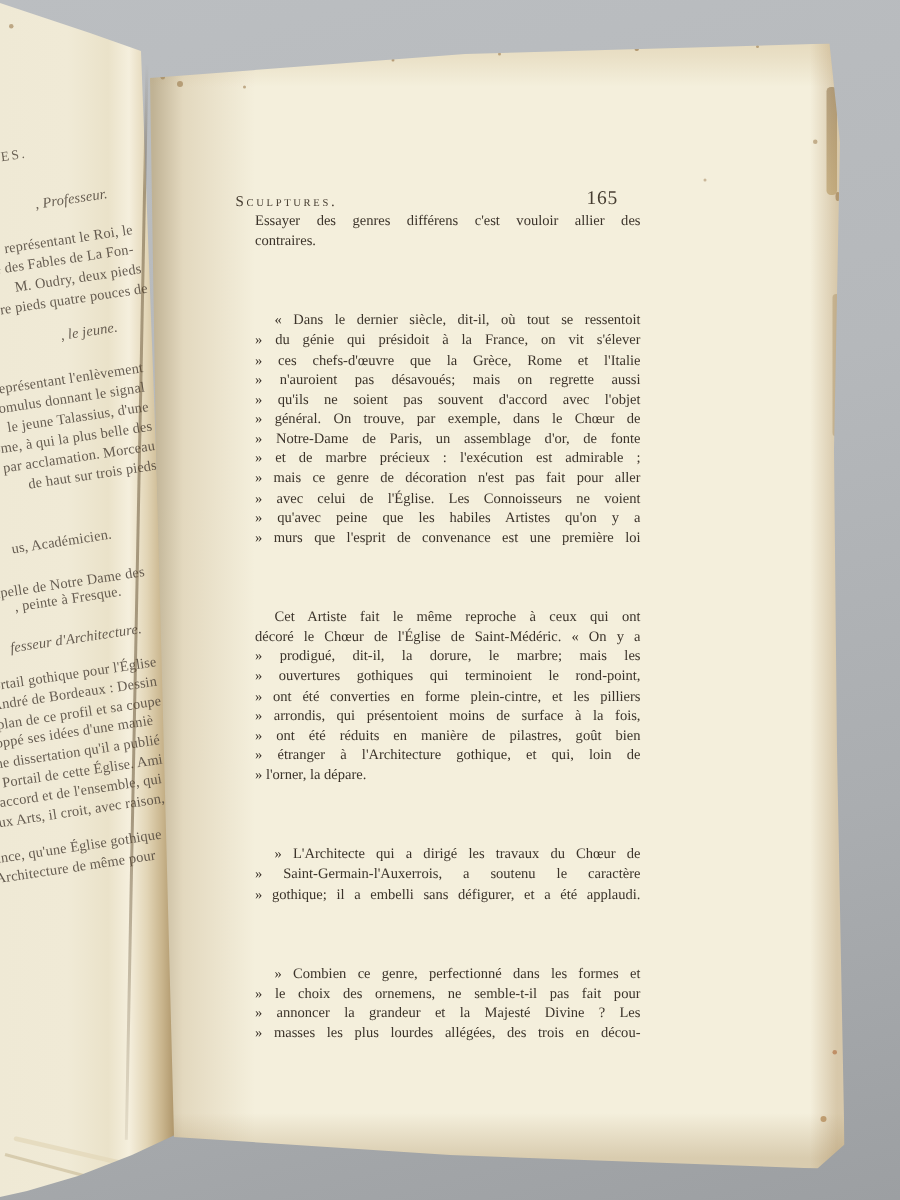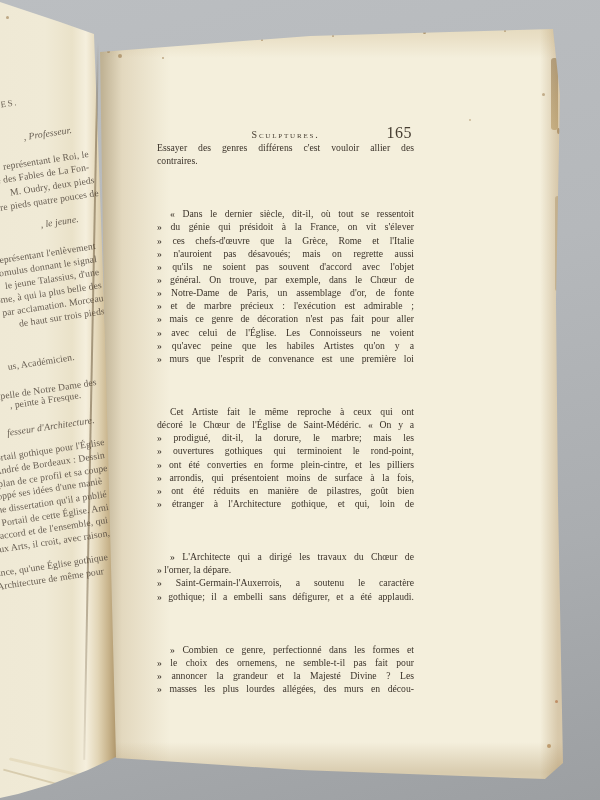--- a/index.html
+++ b/index.html
@@ -36,25 +36,25 @@
       linear-gradient(90deg, rgba(120,95,50,.42) 102px, rgba(165,135,85,.22) 122px, rgba(0,0,0,0) 170px),
       #f4efdc;
     filter:drop-shadow(-4px 3px 5px rgba(75,60,35,.45)) drop-shadow(0 4px 5px rgba(70,65,55,.35));
   }
   .gutter-line{
     position:absolute;left:97px;top:42px;width:2px;height:718px;
     background:linear-gradient(180deg,rgba(90,70,40,0),rgba(90,70,40,.45) 12%,rgba(90,70,40,.5) 70%,rgba(90,70,40,.1));
     transform:rotate(1.1deg);transform-origin:top center;pointer-events:none;
   }
   
-  .header{position:absolute;left:157px;top:124px;width:257px;height:14px;text-align:center;color:#463d31;}
+  .header{position:absolute;left:157px;top:124px;width:257px;height:14px;color:#463d31;}
   .header .title{font-variant:small-caps;letter-spacing:1.8px;font-size:10px;}
-  .header .num{position:absolute;right:2px;top:0;font-size:16px;letter-spacing:.5px;}
+  .header .num{position:absolute;right:2px;top:0;font-size:13px;letter-spacing:.5px;}
   
-  .body-text{position:absolute;left:157px;top:141px;width:257px;font-size:9.7px;line-height:13.15px;color:#3b332a;}
+  .body-text{position:absolute;left:170px;top:141px;width:257px;font-size:9.7px;line-height:13.15px;color:#3b332a;}
   .bl{height:13.15px;overflow:hidden;text-align:left;}
   .bl.jz{text-align:justify;text-align-last:justify;}
   .bl.ind{text-indent:13px;margin-top:40px;}
   
   .specks div{position:absolute;border-radius:50%;background:#8b6534;}
   .specks div:nth-child(1){left:192px;top:34px;width:3px;height:3px;opacity:.6}
   .specks div:nth-child(2){left:261px;top:39px;width:2px;height:2px;opacity:.55}
   .specks div:nth-child(3){left:332px;top:35px;width:2px;height:2px;opacity:.5}
   .specks div:nth-child(4){left:423px;top:31px;width:3px;height:3px;opacity:.6}
   .specks div:nth-child(5){left:504px;top:30px;width:2px;height:2px;opacity:.5}
@@ -131,28 +131,28 @@
         <div class="bl jz">» qu'avec peine que les habiles Artistes qu'on y a</div>
         <div class="bl jz">» murs que l'esprit de convenance est une première loi</div>
         <div class="bl ind jz">Cet Artiste fait le même reproche à ceux qui ont</div>
         <div class="bl jz">décoré le Chœur de l'Église de Saint-Médéric. « On y a</div>
         <div class="bl jz">» prodigué, dit-il, la dorure, le marbre; mais les</div>
         <div class="bl jz">» ouvertures gothiques qui terminoient le rond-point,</div>
         <div class="bl jz">» ont été converties en forme plein-cintre, et les pilliers</div>
         <div class="bl jz">» arrondis, qui présentoient moins de surface à la fois,</div>
         <div class="bl jz">» ont été réduits en manière de pilastres, goût bien</div>
         <div class="bl jz">» étranger à l'Architecture gothique, et qui, loin de</div>
+        <div class="bl">» l'orner, la dépare.</div>
         <div class="bl ind jz">» L'Architecte qui a dirigé les travaux du Chœur de</div>
-        <div class="bl">» l'orner, la dépare.</div>
         <div class="bl jz">» Saint-Germain-l'Auxerrois, a soutenu le caractère</div>
         <div class="bl jz">» gothique; il a embelli sans défigurer, et a été applaudi.</div>
         <div class="bl ind jz">» Combien ce genre, perfectionné dans les formes et</div>
         <div class="bl jz">» le choix des ornemens, ne semble-t-il pas fait pour</div>
         <div class="bl jz">» annoncer la grandeur et la Majesté Divine ? Les</div>
-        <div class="bl jz">» masses les plus lourdes allégées, des murs en décou-</div>
+        <div class="bl jz">» masses les plus lourdes allégées, des trois en décou-</div>
       </div>
     <div class="specks">
       <div></div>
         <div></div>
         <div></div>
         <div></div>
         <div></div>
         <div></div>
         <div></div>
       <div></div>

